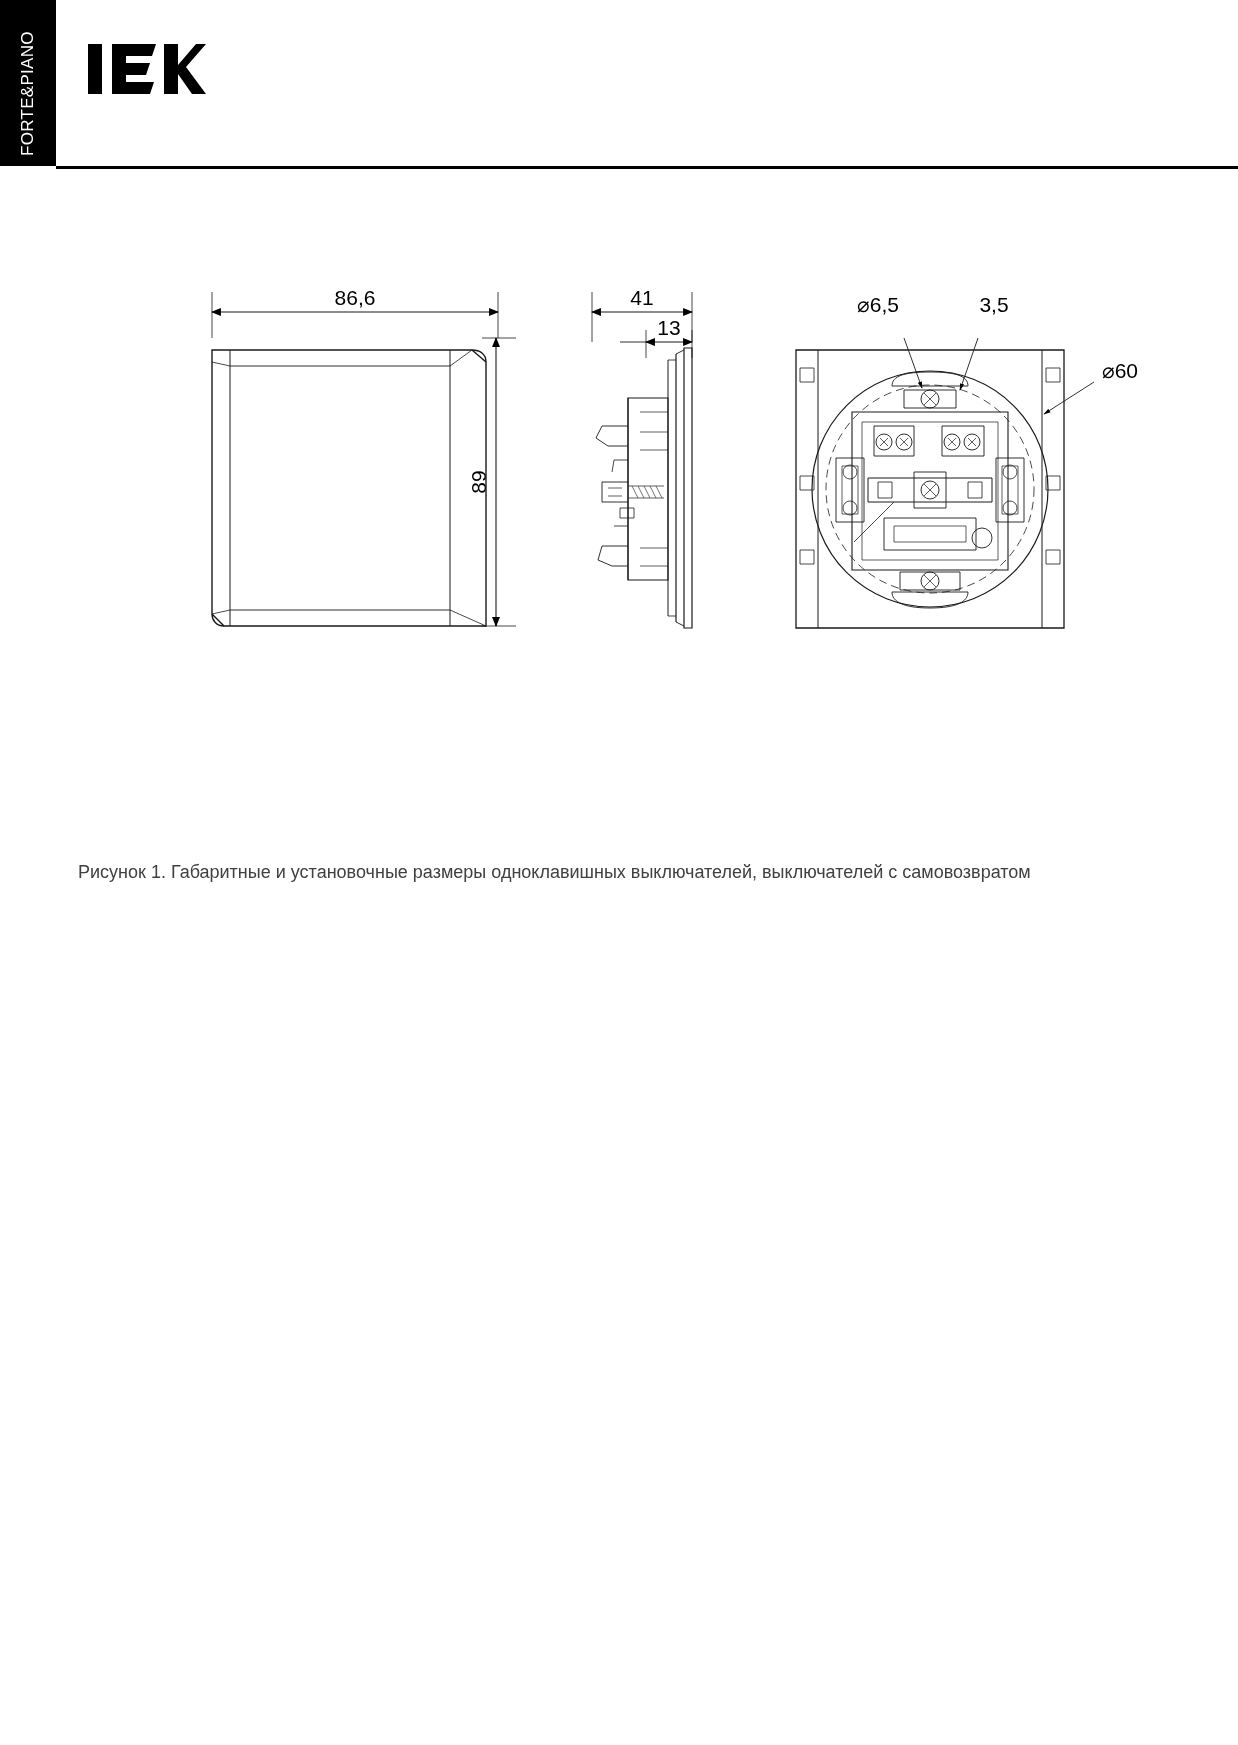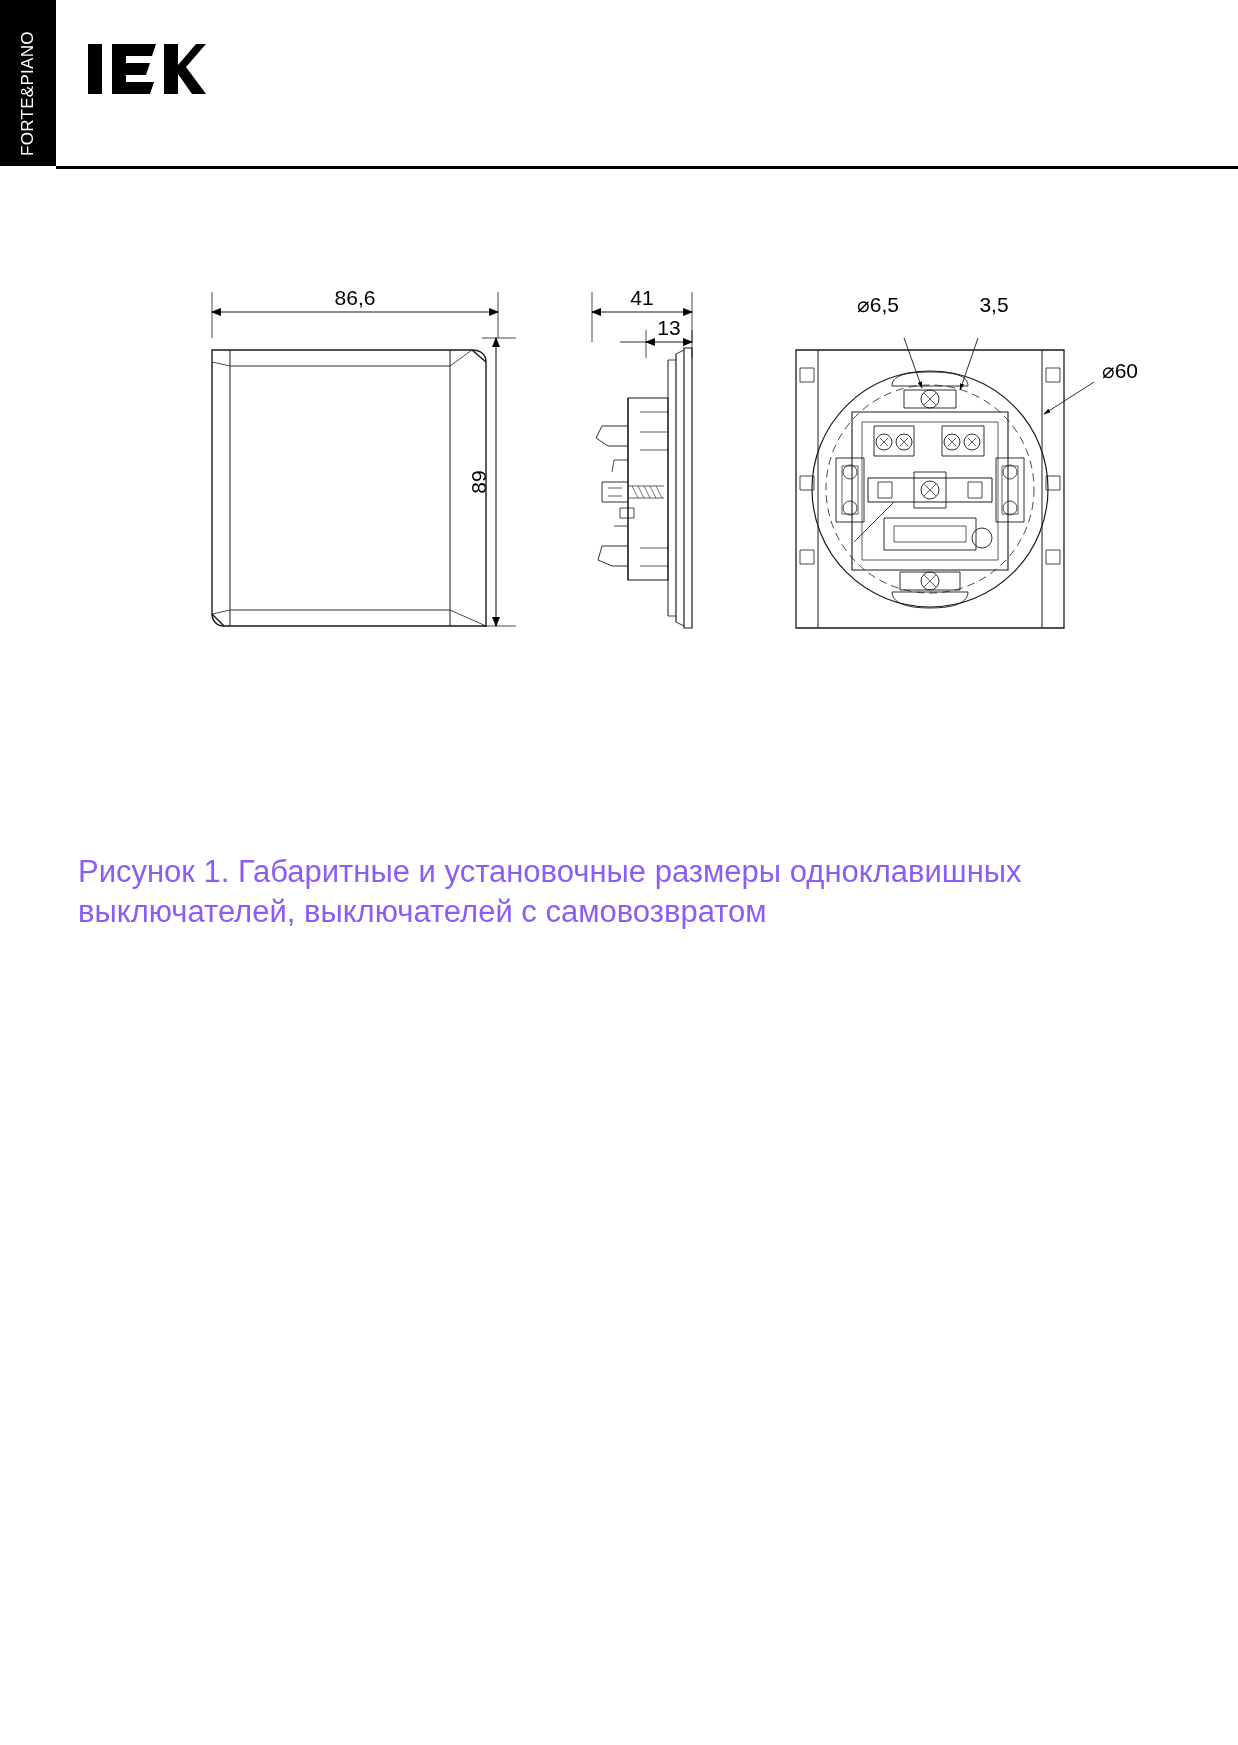--- a/index.html
+++ b/index.html
@@ -72,23 +72,23 @@
     height: 420px;
   }
   .drawing-area svg { display: block; }
 
   
   .caption {
     position: absolute;
     left: 78px;
     top: 852px;
     width: 1080px;
-    font-size: 31px;
+    font-size: 18px;
     line-height: 40px;
-    color: #8b5cf6;
+    color: #404040;
   }
 </style>
 </head>
 <body>
 
 <div class="brand-sidebar">
   <div class="vertical-text">FORTE&amp;PIANO</div>
 </div>
 
 <div class="logo-wrap">

